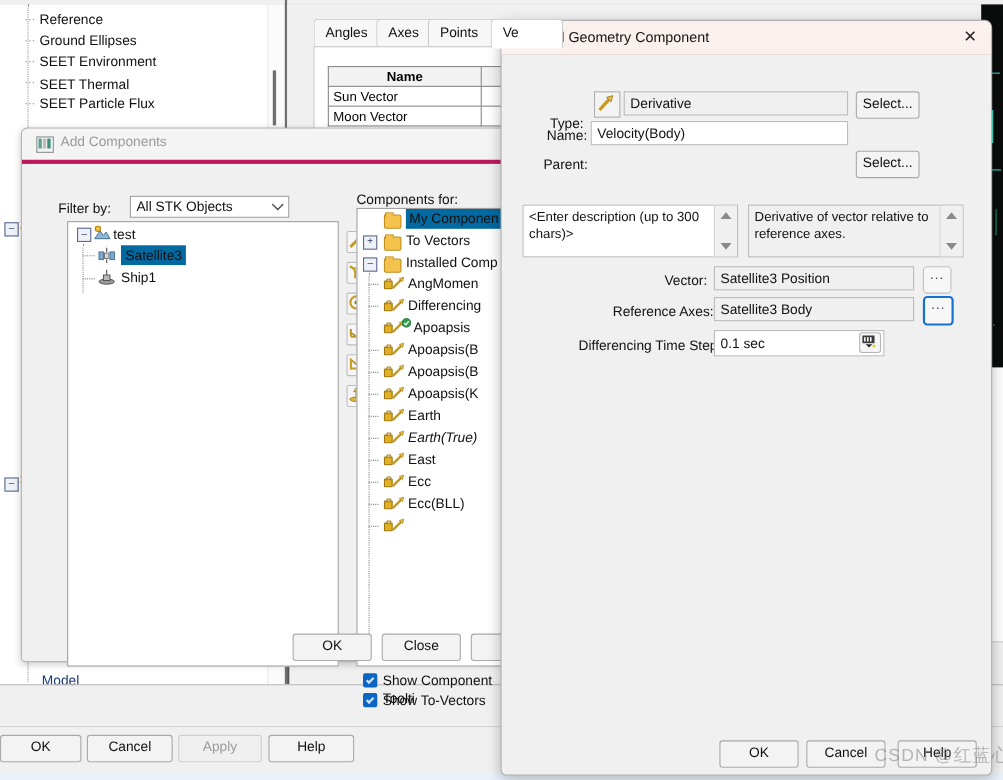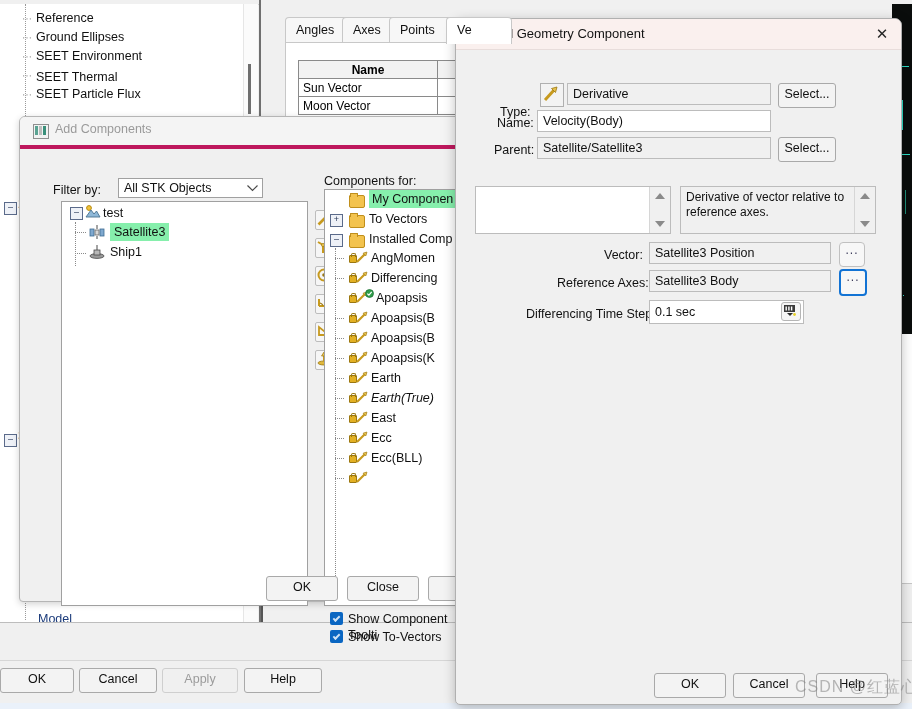--- a/index.html
+++ b/index.html
@@ -116,21 +116,21 @@
 
   .lbl { position:absolute; font-size:12.5px; color:#111; }
   .combo {
     position:absolute; height:20px; background:#ffffff; border:1px solid #a0a0a0;
     font-size:12.5px; color:#111; line-height:19px; padding-left:5px; box-sizing:border-box;
   }
   .listbox {
     position:absolute; background:#ffffff; border:1px solid #a0a0a0; overflow:hidden;
   }
   .node { position:absolute; font-size:12.5px; color:#111; white-space:nowrap; height:18px; line-height:18px; }
-  .node-sel { background:#86efac; }
+  .node-sel { background:#0369a1; }
   .expander {
     position:absolute; width:11px; height:11px; border:1px solid #5a6a8a;
     background:#eef1f7; color:#2a3a5a; font-size:9px; line-height:9px; text-align:center;
   }
   .dotline { position:absolute; border-left:1px dotted #8a8a8a; }
   .dotline-h { position:absolute; border-top:1px dotted #8a8a8a; }
 
   
   .ico { position:absolute; }
   .folder {
@@ -558,24 +558,24 @@
         <path d="M16 3 L10.5 4.5 L14.5 8.5 Z" fill="#e8c24e" stroke="#9b7710" stroke-width="0.8"></path>
       </svg>
     </div>
     <div class="fld readonly" style="left:111px; top:64px; width:204px;">Derivative</div>
     <div class="btn" style="left:322px; top:64px; width:56px;">Select...</div>
 
     <div class="lbl" style="left:41px; top:97px;">Name:</div>
     <div class="fld" style="left:81px; top:91px; width:234px;">Velocity(Body)</div>
 
     <div class="lbl" style="left:38px; top:124px;">Parent:</div>
-    <div class="fld readonly" style="left:81px; top:118px; width:234px;">Satellite/Satellite3</div>
     <div class="btn" style="left:322px; top:118px; width:56px;">Select...</div>
 
     <div class="descbox" style="left:19px; top:167px; width:196px; height:48px;">
+      <div class="txt">&lt;Enter description (up to 300 chars)&gt;</div>
       <div class="sb">
         <div class="sb-arrow sb-up"></div>
         <div class="sb-arrow sb-down"></div>
       </div>
     </div>
     <div class="descbox readonly" style="left:224px; top:167px; width:196px; height:48px; background:#f0f0f0;">
       <div class="txt">Derivative of vector relative to reference axes.</div>
       <div class="sb">
         <div class="sb-arrow sb-up"></div>
         <div class="sb-arrow sb-down"></div>

